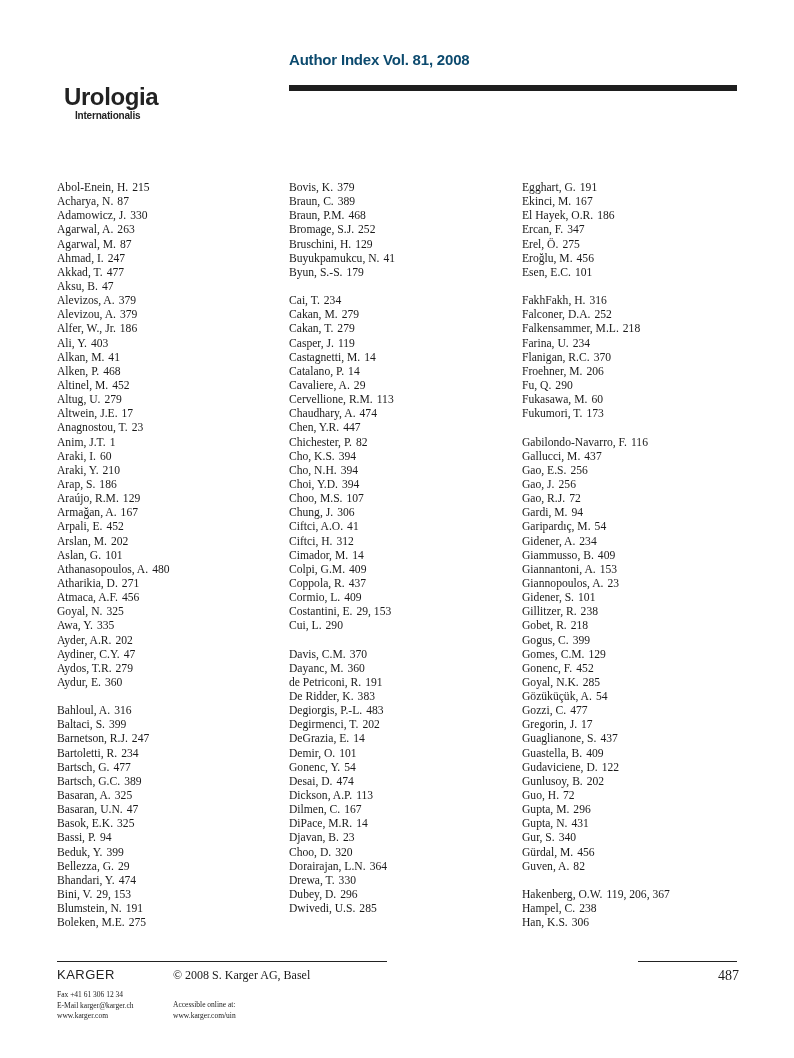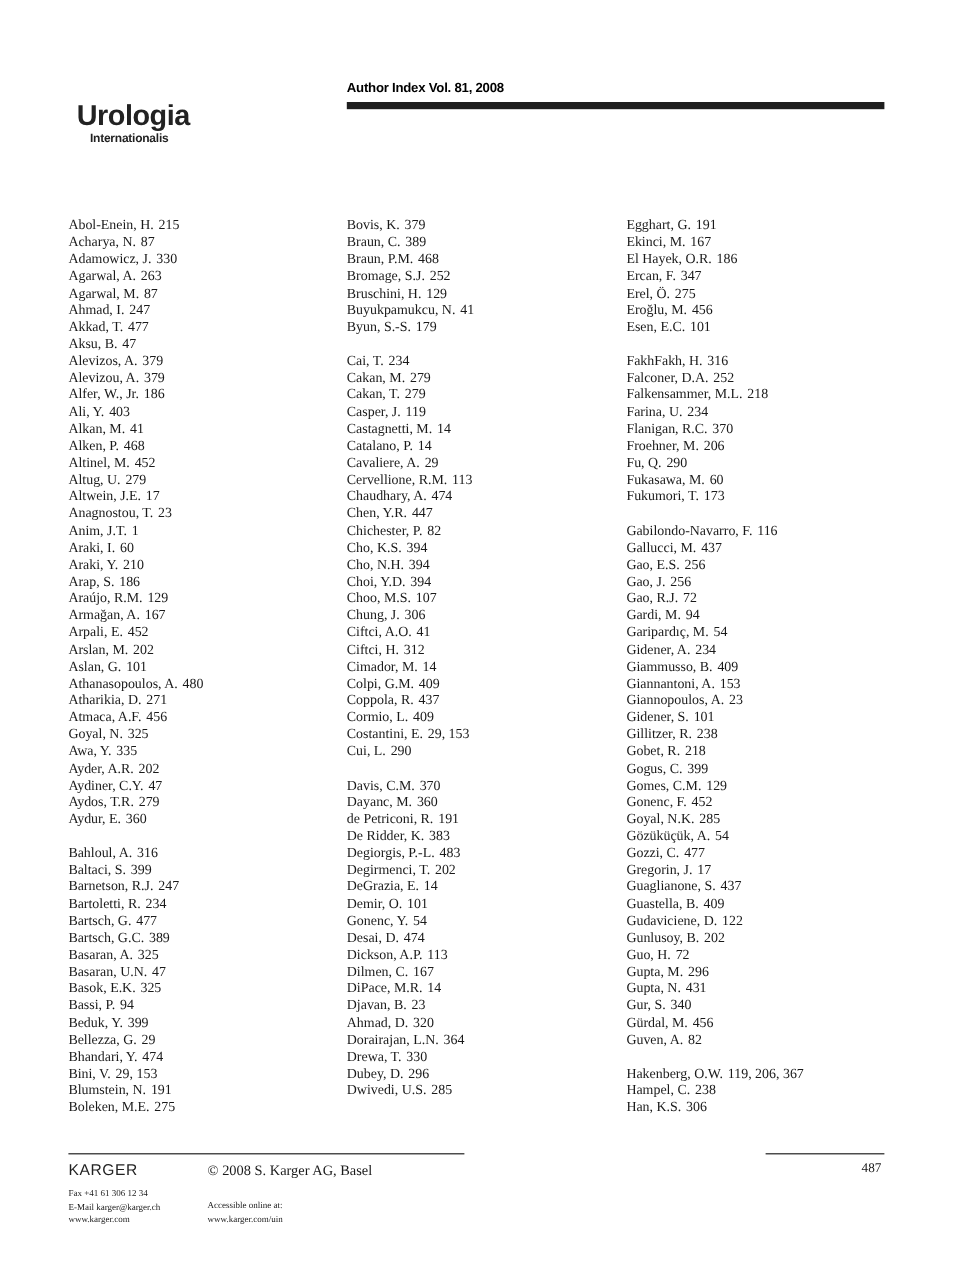--- a/index.html
+++ b/index.html
@@ -2,24 +2,24 @@
 <html><head>
   <meta charset="utf-8">
   <style>
     html, body { margin: 0; padding: 0; background: #ffffff; }
     body {
       width: 794px; height: 1058px; position: relative; overflow: hidden;
       color: #1a1a1a;
       font-family: "Liberation Serif", "DejaVu Serif", serif;
     }
     .page-title {
-      position: absolute; left: 289px; top: 68px;
-      font-family: "Liberation Sans", "DejaVu Sans", sans-serif;
-      font-weight: bold; font-size: 11px; letter-spacing: -0.2px;
-      color: #000000;
+      position: absolute; left: 289px; top: 51px;
+      font-family: "Liberation Sans", "DejaVu Sans", sans-serif;
+      font-weight: bold; font-size: 15px; letter-spacing: -0.2px;
+      color: #0c4a6e;
     }
     .title-rule {
       position: absolute; left: 289px; top: 85px; width: 448px; height: 6px;
       background: #1e1e1e;
     }
     .logo-main {
       position: absolute; left: 64px; top: 83px;
       font-family: "Liberation Sans", "DejaVu Sans", sans-serif;
       font-weight: bold; font-size: 24px; letter-spacing: -0.4px; color: #222;
     }
@@ -46,21 +46,21 @@
     }
     .publisher {
       position: absolute; left: 57px; top: 967px;
       font-family: "Liberation Sans", "DejaVu Sans", sans-serif;
       font-size: 13px; letter-spacing: 0.5px; color: #222;
     }
     .copyright {
       position: absolute; left: 173px; top: 968px; font-size: 12px;
     }
     .page-number {
-      position: absolute; left: 718px; top: 968px; font-size: 11px;
+      position: absolute; left: 718px; top: 968px; font-size: 14px;
     }
     .contact {
       position: absolute; left: 57px; top: 990px; font-size: 7.5px; line-height: 10.5px;
     }
     .online {
       position: absolute; left: 173px; top: 1000px; font-size: 7.5px; line-height: 10.5px;
     }
     .line { display: block; }
   </style>
 </head>
@@ -169,21 +169,21 @@
     <span class="entry"><span>Degiorgis, P.-L.</span><span class="pages">483</span></span>
     <span class="entry"><span>Degirmenci, T.</span><span class="pages">202</span></span>
     <span class="entry"><span>DeGrazia, E.</span><span class="pages">14</span></span>
     <span class="entry"><span>Demir, O.</span><span class="pages">101</span></span>
     <span class="entry"><span>Gonenc, Y.</span><span class="pages">54</span></span>
     <span class="entry"><span>Desai, D.</span><span class="pages">474</span></span>
     <span class="entry"><span>Dickson, A.P.</span><span class="pages">113</span></span>
     <span class="entry"><span>Dilmen, C.</span><span class="pages">167</span></span>
     <span class="entry"><span>DiPace, M.R.</span><span class="pages">14</span></span>
     <span class="entry"><span>Djavan, B.</span><span class="pages">23</span></span>
-    <span class="entry"><span>Ahmad, D.</span><span class="pages">320</span></span>
+    <span class="entry"><span>Choo, D.</span><span class="pages">320</span></span>
     <span class="entry"><span>Dorairajan, L.N.</span><span class="pages">364</span></span>
     <span class="entry"><span>Drewa, T.</span><span class="pages">330</span></span>
     <span class="entry"><span>Dubey, D.</span><span class="pages">296</span></span>
     <span class="entry"><span>Dwivedi, U.S.</span><span class="pages">285</span></span>
   </div>
 <div class="col col3">
     <span class="entry"><span>Egghart, G.</span><span class="pages">191</span></span>
     <span class="entry"><span>Ekinci, M.</span><span class="pages">167</span></span>
     <span class="entry"><span>El Hayek, O.R.</span><span class="pages">186</span></span>
     <span class="entry"><span>Ercan, F.</span><span class="pages">347</span></span>

